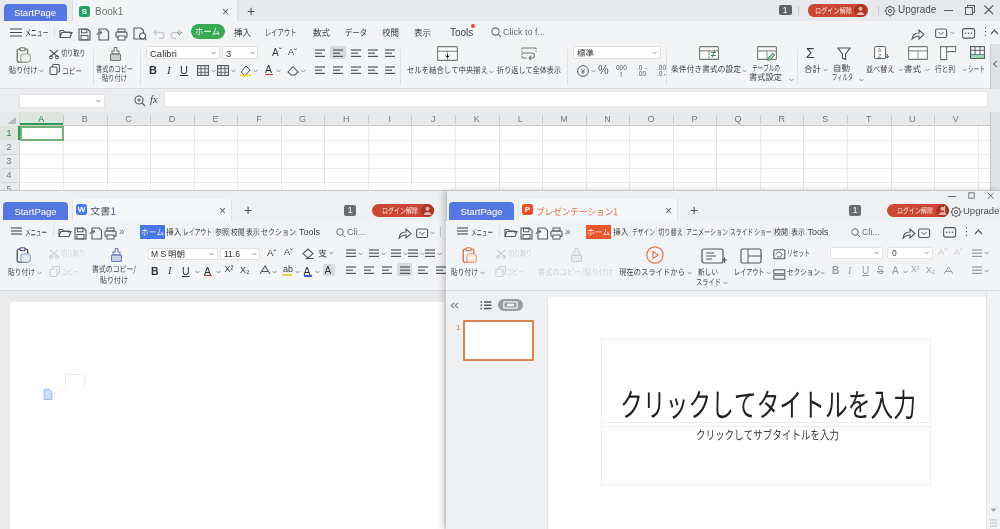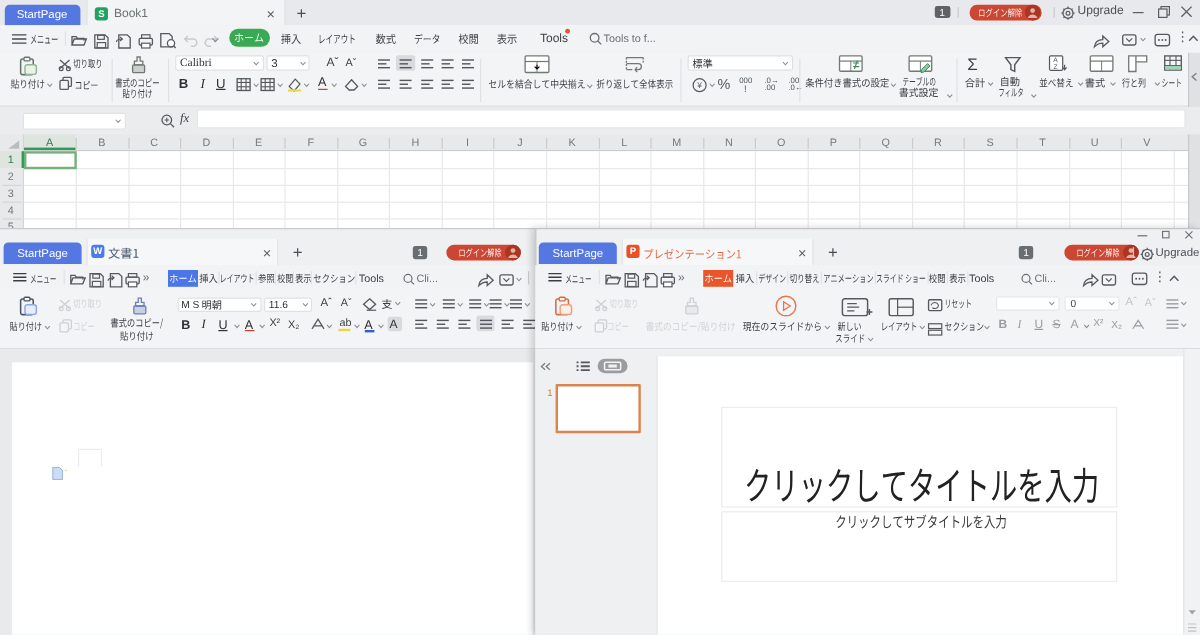--- a/index.html
+++ b/index.html
@@ -247,21 +247,21 @@
         <use href="#g24" x="0"></use>
         <use href="#g25" x="1000"></use>
       </g>
     </svg>
     <div style="left:450px;top:26.5px;font-size:10px;line-height:12.0px;color:#3c3f44;white-space:pre;">Tools</div>
     <div style="left:471px;top:23.5px;width:4px;height:4px;background:#e8522b;border-radius:50%"></div>
     <svg class="ic" style="left:491px;top:27px;" width="11" height="11" viewBox="0 0 11 11">
       <circle cx="4.5" cy="4.5" r="3.6" fill="none" stroke="#6b6f73" stroke-width="1.1"></circle>
       <line x1="7.2" y1="7.2" x2="10" y2="10" stroke="#6b6f73" stroke-width="1.1"></line>
     </svg>
-    <div style="left:503px;top:27px;font-size:9px;line-height:10.8px;color:#6b6f73;white-space:pre;">Tools to f...</div>
+    <div style="left:503px;top:27px;font-size:9px;line-height:10.8px;color:#6b6f73;white-space:pre;">Click to f...</div>
     <svg class="ic" style="left:911px;top:27.5px;" width="15" height="12" viewBox="0 0 15 12">
       <path d="M1 11 C1.5 7 4 5 8 5 V2 l5 4.5 L8 11 V8 C5 8 3 9 1 11 Z" fill="none" stroke="#555a60" stroke-width="1.1"></path>
     </svg>
     <svg class="ic" style="left:935px;top:27px;" width="13" height="12" viewBox="0 0 13 12">
       <rect x="0.6" y="2" width="11" height="8.5" rx="1.5" fill="none" stroke="#555a60" stroke-width="1.1"></rect>
       <path d="M3.5 5 l2.5 2.5 L8.5 5" fill="none" stroke="#555a60" stroke-width="1"></path>
     </svg>
     <svg class="ic" style="left:950px;top:31px;" width="5" height="4" viewBox="0 0 5 4">
       <path d="M0.5 0.8 L2.5 3 L4.5 0.8" fill="none" stroke="#8a8d90" stroke-width="0.9"></path>
     </svg>
@@ -336,21 +336,21 @@
     <svg class="jt" style="left:102.0px;top:72.3px;color:#3c3f44" width="27" height="11.1">
       <g transform="translate(0,9.18) scale(0.006250,-0.008500)" fill="currentColor">
         <use href="#g26" x="0"></use>
         <use href="#g27" x="1000"></use>
         <use href="#g28" x="2000"></use>
         <use href="#g29" x="3000"></use>
       </g>
     </svg>
     <div style="left:140px;top:49px;width:1px;height:36px;background:#e0e2e4"></div>
     <div style="left:146px;top:46px;width:74px;height:13px;background:#fff;border:1px solid #dfe1e3;border-radius:2px"></div>
-    <div style="left:150px;top:47.5px;font-size:9.5px;line-height:11.4px;color:#2e3134;white-space:pre;font-family:Liberation Serif, serif;">Calibri</div>
+    <div style="left:150px;top:47.5px;font-size:9.5px;line-height:11.4px;color:#2e3134;white-space:pre;">Calibri</div>
     <svg class="ic" style="left:211px;top:51px;" width="5" height="4" viewBox="0 0 5 4">
       <path d="M0.5 0.8 L2.5 3 L4.5 0.8" fill="none" stroke="#8a8d90" stroke-width="0.9"></path>
     </svg>
     <div style="left:222px;top:46px;width:36px;height:13px;background:#fff;border:1px solid #dfe1e3;border-radius:2px"></div>
     <div style="left:226px;top:47.5px;font-size:9.5px;line-height:11.4px;color:#2e3134;white-space:pre;">3</div>
     <svg class="ic" style="left:250px;top:51px;" width="5" height="4" viewBox="0 0 5 4">
       <path d="M0.5 0.8 L2.5 3 L4.5 0.8" fill="none" stroke="#8a8d90" stroke-width="0.9"></path>
     </svg>
     <div style="left:149px;top:64px;font-size:11px;line-height:13.2px;color:#2e3134;white-space:pre;font-weight:bold">B</div>
     <div style="left:167px;top:64px;font-size:11px;line-height:13.2px;color:#2e3134;white-space:pre;font-style:italic;font-family:'Liberation Serif',serif">I</div>

